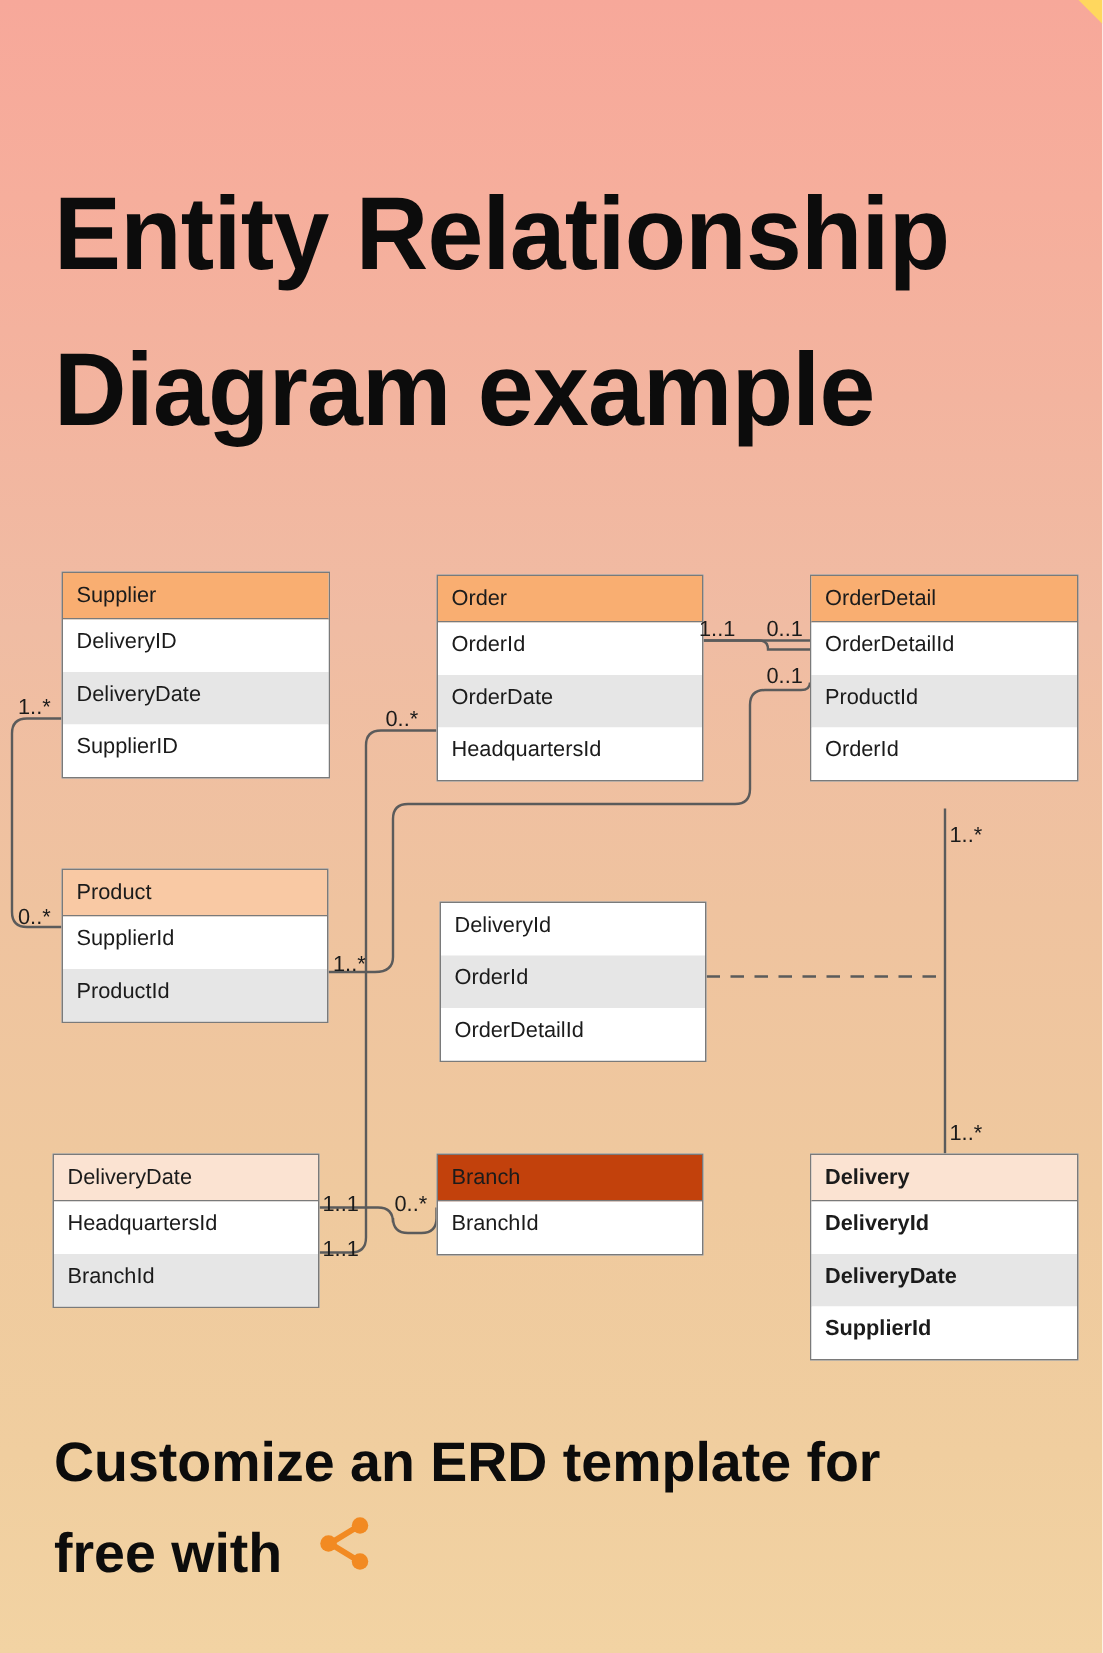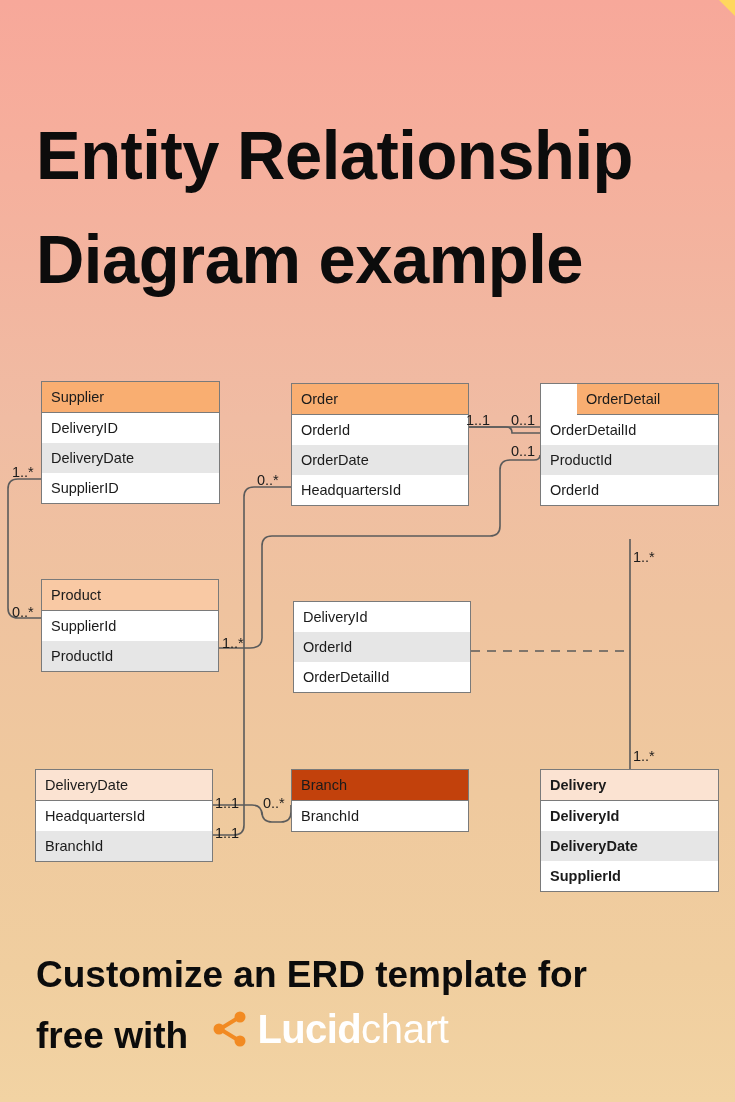--- a/index.html
+++ b/index.html
@@ -108,21 +108,21 @@
   }
   .entity .ehead {
     box-sizing: border-box;
     border-bottom: 1px solid #7a7a7a;
     padding: 7px 9px 7px 9px;
     white-space: nowrap;
     overflow: hidden;
   }
   .entity .erow {
     box-sizing: border-box;
-    padding: 7px 9px 7px 9px;
+    padding: 7px 9px 12px 9px;
     white-space: nowrap;
     overflow: hidden;
   }
   .entity .erow.odd  { background: #ffffff; }
   .entity .erow.even { background: #e6e6e6; }
 
   .card-label {
     position: absolute;
     font-size: 14.5px;
     color: #1b1b1b;
@@ -175,21 +175,21 @@
           <div class="erow even">DeliveryDate</div>
           <div class="erow odd">SupplierID</div>
         </div>
         <div class="entity" style="left: 291px; top: 383px; width: 178px;">
           <div class="ehead" style="background: rgb(249, 174, 113);">Order</div>
           <div class="erow odd">OrderId</div>
           <div class="erow even">OrderDate</div>
           <div class="erow odd">HeadquartersId</div>
         </div>
         <div class="entity" style="left: 540px; top: 383px; width: 179px;">
-          <div class="ehead" style="background: rgb(249, 174, 113); margin-left: 36px;">OrderDetail</div>
+          <div class="ehead" style="background: rgb(249, 174, 113);">OrderDetail</div>
           <div class="erow odd">OrderDetailId</div>
           <div class="erow even">ProductId</div>
           <div class="erow odd">OrderId</div>
         </div>
         <div class="entity" style="left: 41px; top: 579px; width: 178px;">
           <div class="ehead" style="background: rgb(249, 201, 164);">Product</div>
           <div class="erow odd">SupplierId</div>
           <div class="erow even">ProductId</div>
         </div>
         <div class="entity" style="left: 293px; top: 601px; width: 178px;">
@@ -237,18 +237,17 @@
       <span id="logo-wrap">
         <svg id="logo-mark" width="36" height="38" viewBox="0 0 36 38">
           <g stroke="#F28A22" stroke-width="4" fill="none" stroke-linecap="round">
             <path d="M 8,19 L 26,8"></path>
             <path d="M 8,19 L 26,30"></path>
           </g>
           <circle cx="7" cy="19" r="5.5" fill="#F28A22"></circle>
           <circle cx="28" cy="7" r="5.5" fill="#F28A22"></circle>
           <circle cx="28" cy="31" r="5.5" fill="#F28A22"></circle>
         </svg>
-        <span id="logo-text"><span class="lucid">Lucid</span><span class="chart">chart</span></span>
       </span>
     </span>
   </div>
 
 </div>
 
 </body></html>

